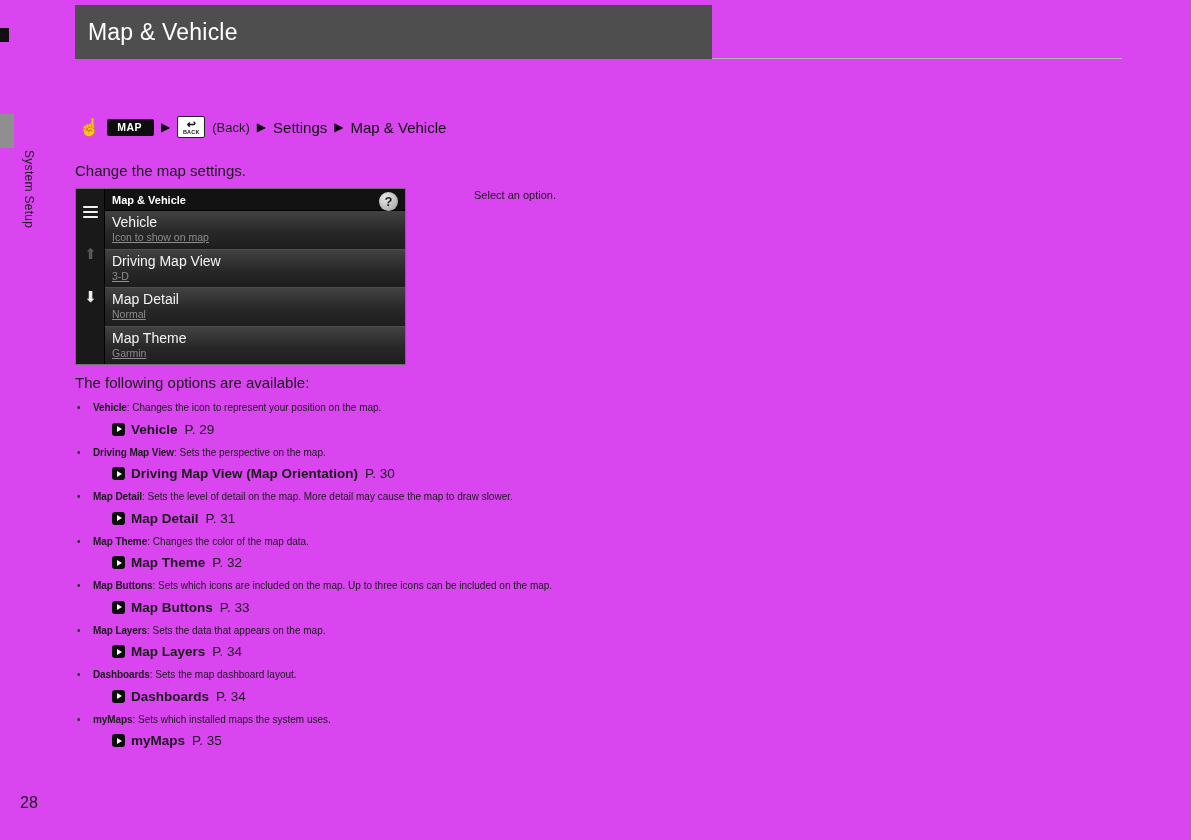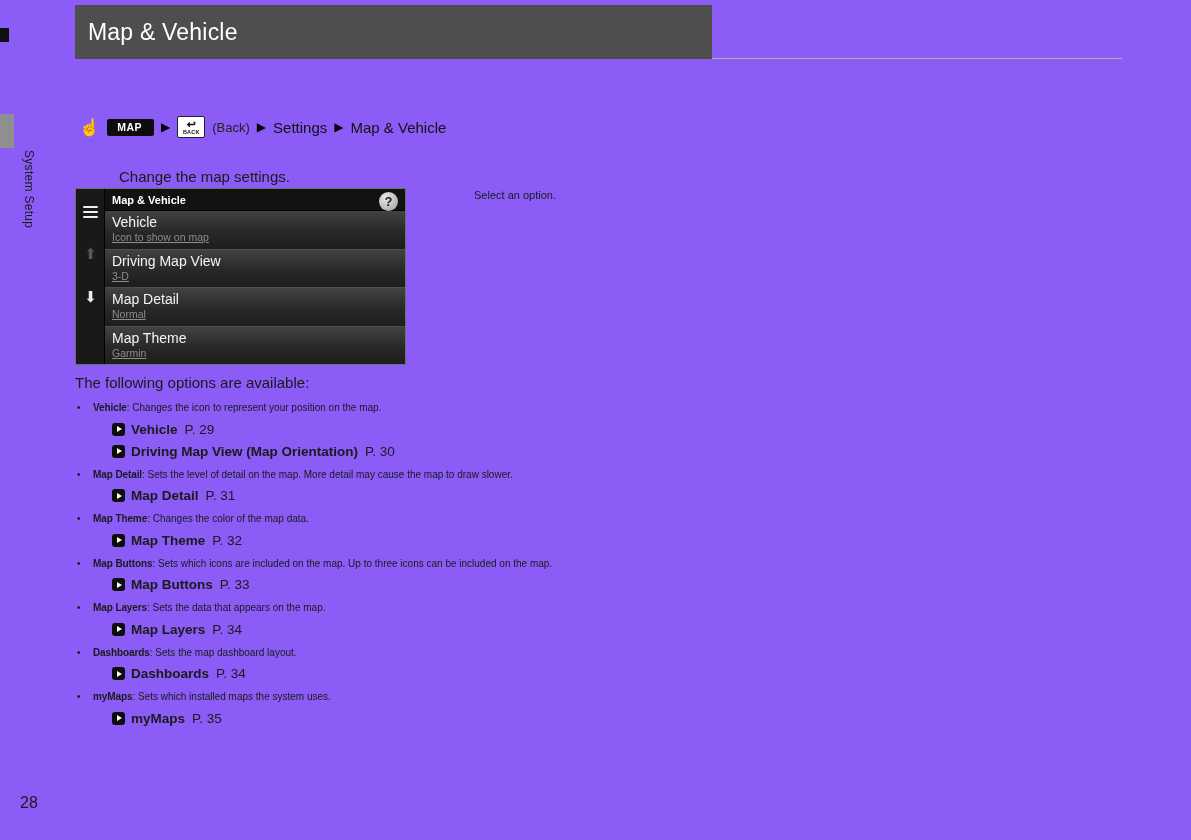--- a/index.html
+++ b/index.html
@@ -1,17 +1,17 @@
 <!DOCTYPE html>
 <html><head>
 <meta charset="utf-8">
 <style>
   * { margin:0; padding:0; box-sizing:border-box; }
   body { background:#ffffff; font-family:"Liberation Sans", sans-serif; color:#1a1a1a; }
-  .page { position:relative; width:1191px; height:840px; background:#8b5cf6; overflow:hidden; }
+  .page { position:relative; width:1191px; height:840px; background:#d946ef; overflow:hidden; }
 
   .edge-marker { position:absolute; left:0; top:28px; width:9px; height:14px; background:#101010; }
 
   .header { position:absolute; left:75px; top:5px; width:637px; height:54px; background:#4e4e4e;
             display:flex; align-items:center; padding-left:13px; }
   .header-title { color:#ffffff; font-size:23px; letter-spacing:0.2px; }
   .header-rule { position:absolute; left:712px; top:58px; width:410px; height:1px; background:#b3b3b3; }
 
   .chapter-tab { position:absolute; left:0; top:114px; width:14px; height:34px; background:#8f8f8f; }
   .side-label { position:absolute; left:22px; top:150px; writing-mode:vertical-rl;
@@ -22,21 +22,21 @@
   .map-btn { background:#0d0d0d; color:#fff; font-size:10.5px; font-weight:bold; letter-spacing:0.5px;
              padding:2px 12px 3px 10px; border-radius:2px; }
   .bc-arrow { font-size:12px; color:#000; line-height:1; }
   .back-box { width:28px; height:22px; border:1.5px solid #222; border-radius:2px;
               display:flex; flex-direction:column; align-items:center; justify-content:center; background:#fff; }
   .back-box .arr { font-size:11px; font-weight:bold; line-height:9px; color:#111; }
   .back-box .lbl { font-size:5.5px; font-weight:bold; letter-spacing:0.2px; color:#111; }
   .bc-text { font-size:13px; color:#222;text-align:center; }
   .bc-bold { font-size:15px; font-weight:normal; color:#111; }
 
-  .intro { position:absolute; left:75px; top:168px; font-size:15px;margin-left:44px; }
+  .intro { position:absolute; left:75px; top:162px; font-size:15px; }
 
   
   .device { position:absolute; left:75px; top:188px; width:331px; height:177px; background:#161616;
             display:flex; border:1px solid #6f6f6f; box-shadow:0 0 0 1px #2a2a2a inset; }
   .dev-rail { position:relative; width:29px; background:#191919; border-right:1px solid #000; flex:none; }
   .hamburger { position:absolute; left:7px; top:17px; width:15px; }
   .hamburger div { height:2px; background:#f0f0f0; margin-bottom:3px; border-radius:1px; }
   .rail-up { position:absolute; left:0; width:29px; top:56px; text-align:center; font-size:15px; color:#585858; }
   .rail-down { position:absolute; left:0; width:29px; top:99px; text-align:center; font-size:15px; color:#ececec; }
   .dev-main { flex:1; display:flex; flex-direction:column; }
@@ -148,20 +148,21 @@
       <div class="ref-line">
         <span class="ref-icon">
             <span class="ref-tri"></span>
           </span>
         <span class="ref-name">Vehicle</span>
         <span class="ref-page">P. 29</span>
       </div>
     </div>
 
     <div class="option">
+      <div class="option-line"><span class="term">Driving Map View</span><span class="desc">: Sets the perspective on the map.</span></div>
       <div class="ref-line">
         <span class="ref-icon">
             <span class="ref-tri"></span>
           </span>
         <span class="ref-name">Driving Map View (Map Orientation)</span>
         <span class="ref-page">P. 30</span>
       </div>
     </div>
 
     <div class="option">

